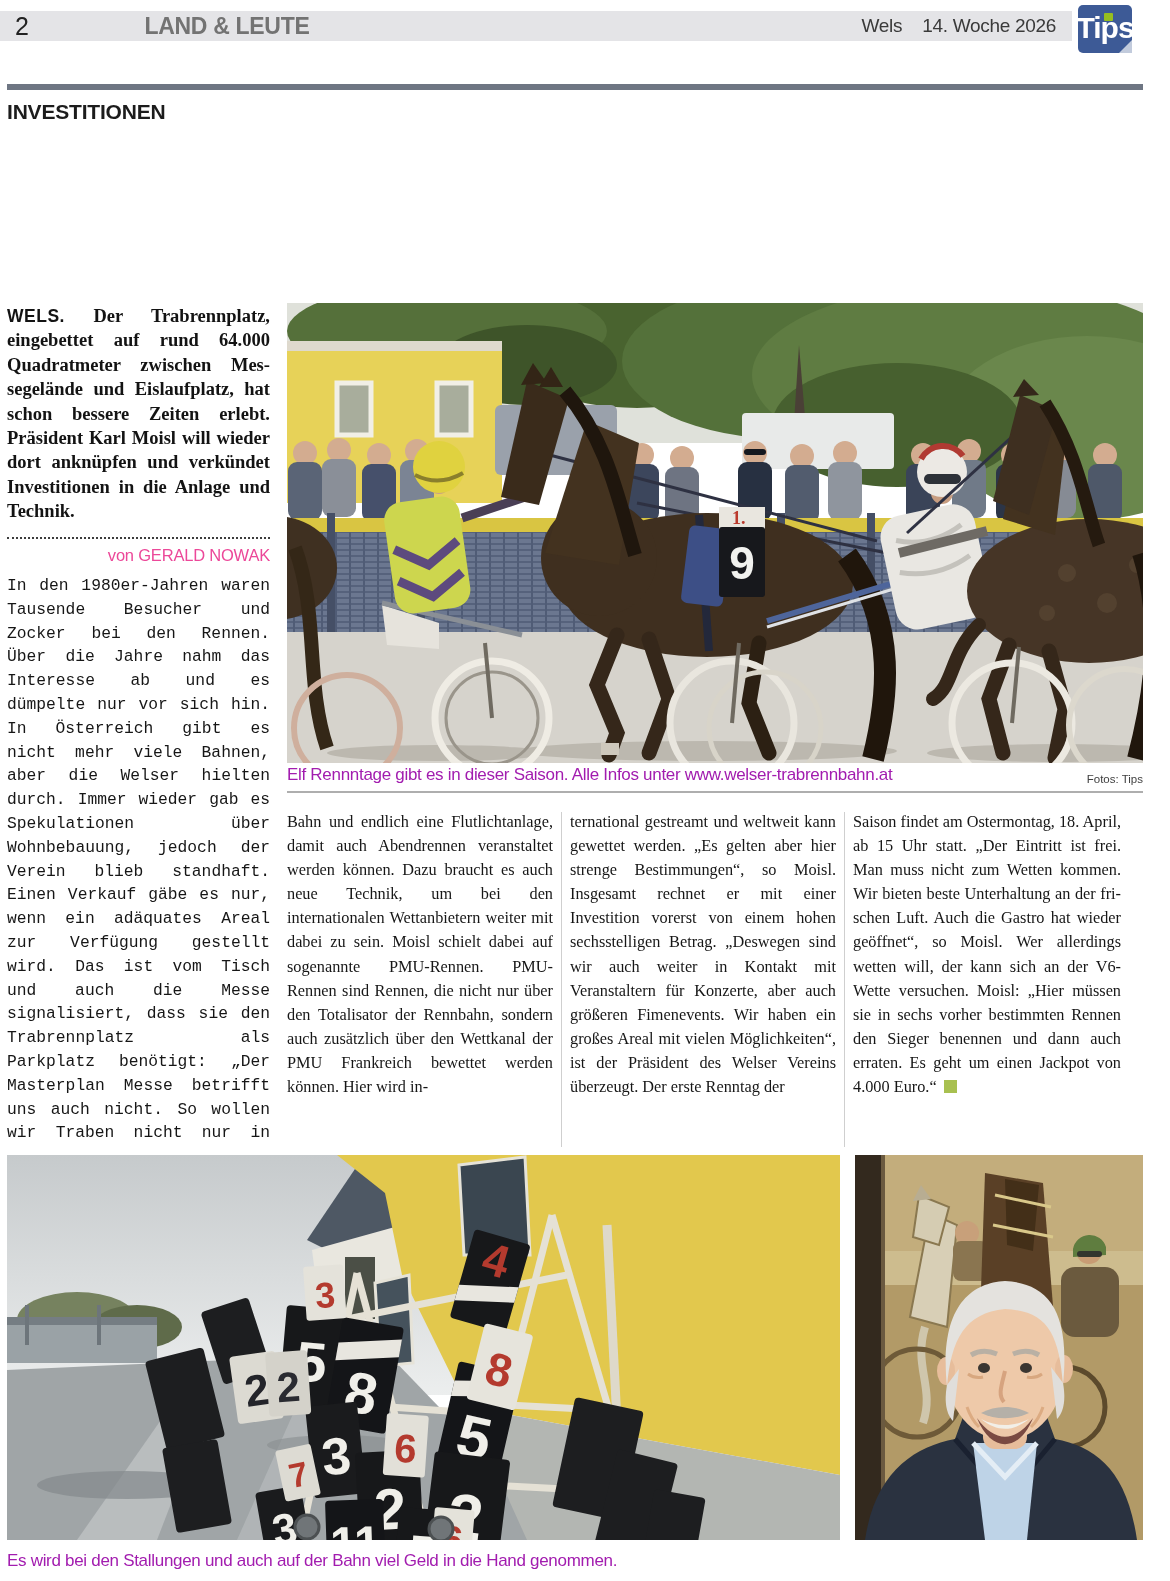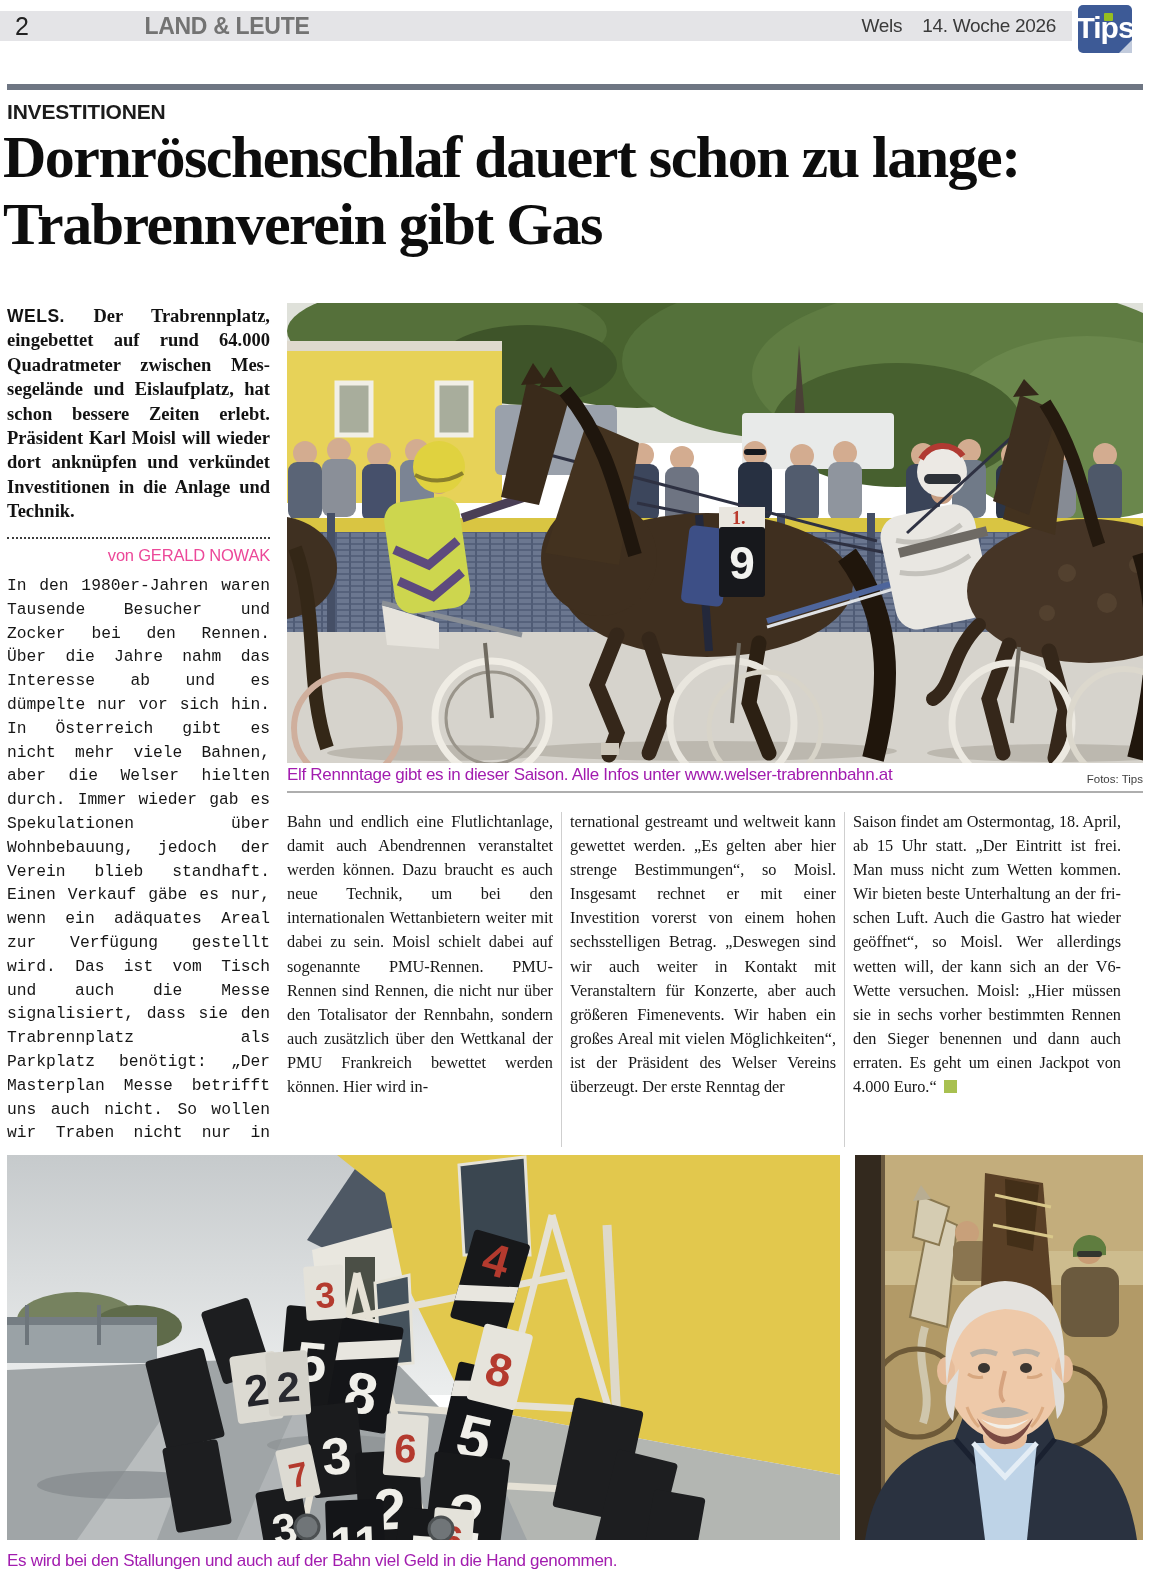--- a/index.html
+++ b/index.html
@@ -67,21 +67,20 @@
     <span class="issue"><span class="city">Wels</span><span>14. Woche 2026</span></span>
   </div>
   <div class="logo">
     <span class="word">Tips</span>
     <span class="dot"></span>
     <span class="fold"></span>
   </div>
   <div class="main-rule"></div>
 
   <div class="kicker">INVESTITIONEN</div>
-  <h1 class="headline" style="margin:0;">Dornröschenschlaf dauert schon zu lange: Trabrennverein gibt Gas</h1>
 
   <p class="lead" style="margin:0;"><span class="city-intro">WELS.</span><span> Der Trabrennplatz, eingebettet auf rund 64.000 Quadratmeter zwischen Mes­segelände und Eislaufplatz, hat schon bessere Zeiten er­lebt. Präsident Karl Moisl will wieder dort anknüpfen und verkündet Investitionen in die Anlage und Technik.</span></p>
   <div class="byline-rule"></div>
   <div class="byline">von GERALD NOWAK</div>
 
   <div id="col1" class="bodycol">In den 1980er-Jahren waren Tau­sende Besucher und Zocker bei den Rennen. Über die Jahre nahm das Interesse ab und es dümpel­te nur vor sich hin. In Österreich gibt es nicht mehr viele Bahnen, aber die Welser hielten durch. Immer wieder gab es Spekulatio­nen über Wohnbebauung, jedoch der Verein blieb standhaft. Einen Verkauf gäbe es nur, wenn ein adäquates Areal zur Verfügung gestellt wird. Das ist vom Tisch und auch die Messe signalisiert, dass sie den Trabrennplatz als Parkplatz benötigt: „Der Mas­terplan Messe betrifft uns auch nicht. So wollen wir Traben nicht nur in Wels wieder popu­lär machen“, verspricht Moisl. Das bedeutet Investitionen in die Infrastruktur wie bei den in die Jahre gekommenen Stallun­gen, aber auch auf der 800 Meter</div>
   <div id="col2" class="bodycol">Bahn und endlich eine Flutlicht­anlage, damit auch Abendren­nen veranstaltet werden können. Dazu braucht es auch neue Tech­nik, um bei den internationalen Wettanbietern weiter mit dabei zu sein. Moisl schielt dabei auf sogenannte PMU-Rennen. PMU-Rennen sind Rennen, die nicht nur über den Totalisator der Rennbahn, sondern auch zusätzlich über den Wettkanal der PMU Frankreich bewettet werden können. Hier wird in-</div>
   <div id="col3" class="bodycol">ternational gestreamt und welt­weit kann gewettet werden. „Es gelten aber hier strenge Bestim­mungen“, so Moisl. Insgesamt rechnet er mit einer Investition vorerst von einem hohen sechs­stelligen Betrag. „Deswegen sind wir auch weiter in Kontakt mit Veranstaltern für Konzerte, aber auch größeren Fimenevents. Wir haben ein großes Areal mit vie­len Möglichkeiten“, ist der Prä­sident des Welser Vereins über­zeugt. Der erste Renntag der</div>
   <div id="col4" class="bodycol"><span>Saison findet am Ostermontag, 18. April, ab 15 Uhr statt. „Der Eintritt ist frei. Man muss nicht zum Wetten kommen. Wir bie­ten beste Unterhaltung an der fri­schen Luft. Auch die Gastro hat wieder geöffnet“, so Moisl. Wer allerdings wetten will, der kann sich an der V6-Wette versuchen. Moisl: „Hier müssen sie in sechs vorher bestimmten Rennen den Sieger benennen und dann auch erraten. Es geht um einen Jack­pot von 4.000 Euro.“</span><span class="end-marker"></span></div>
   <div class="col-rule" style="left:561px;"></div>

